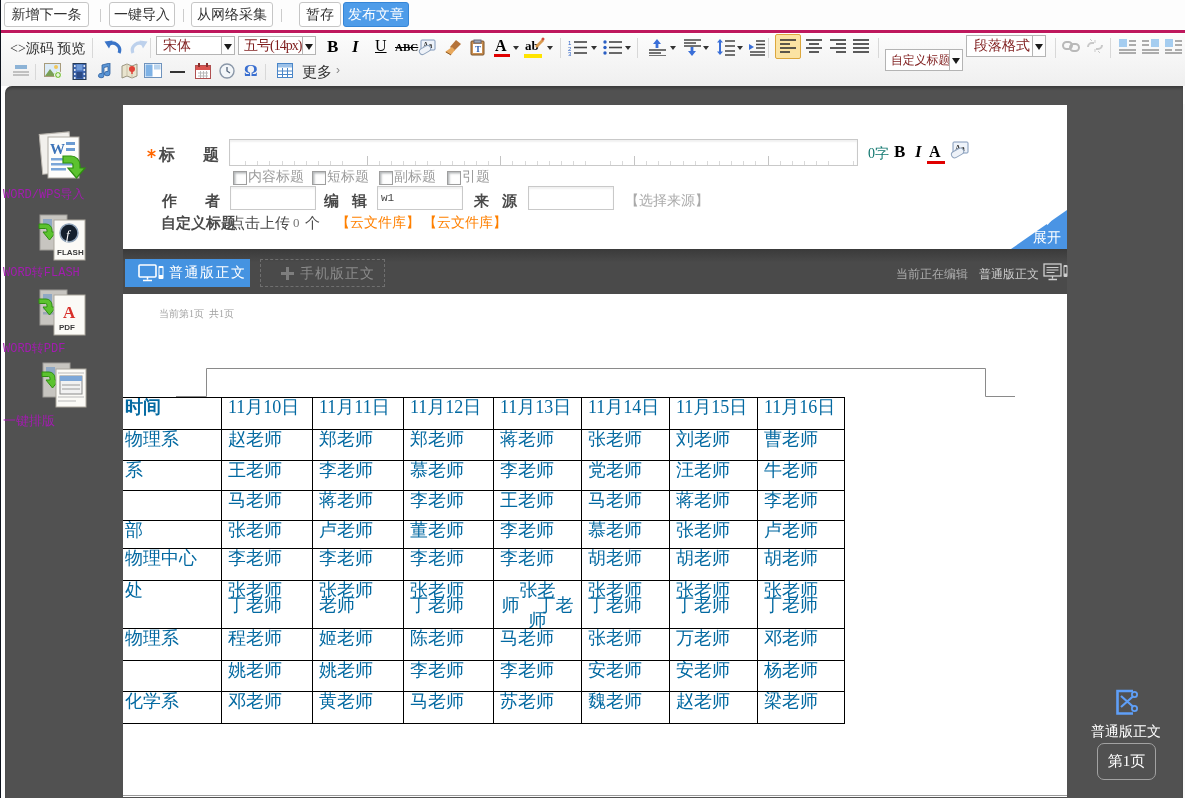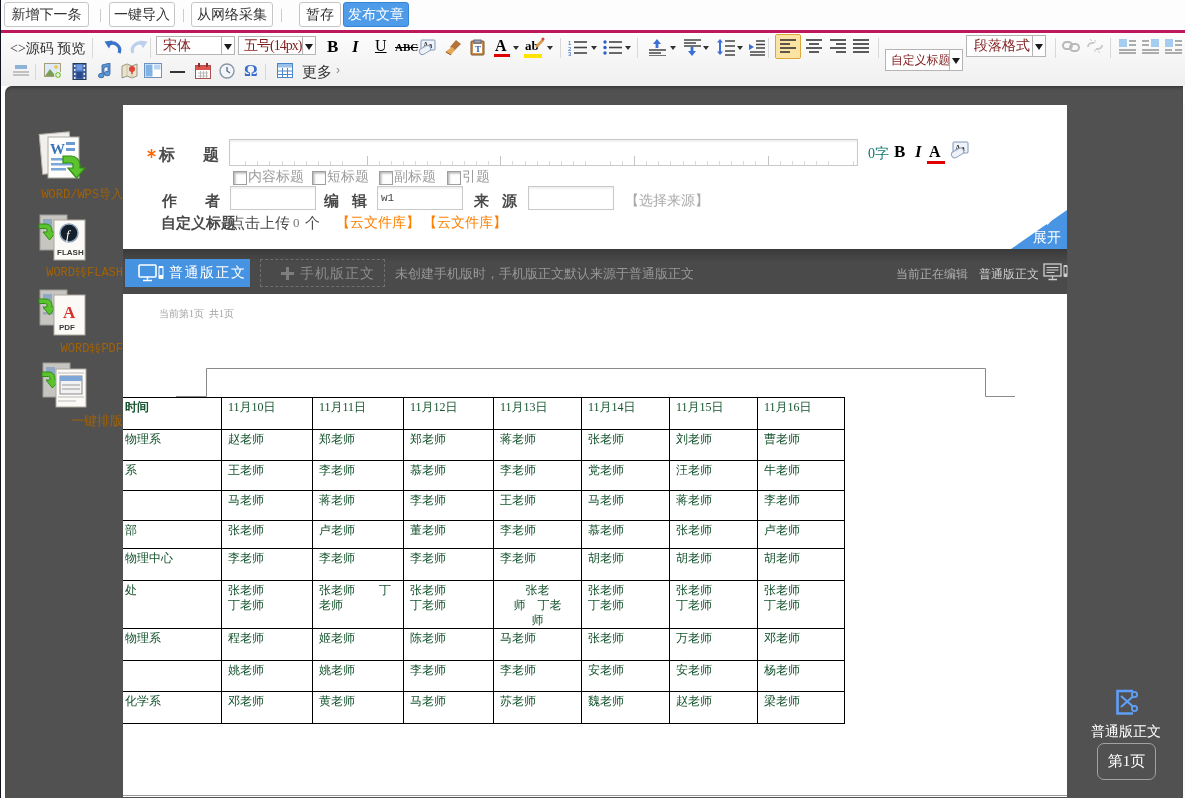--- a/index.html
+++ b/index.html
@@ -16,34 +16,34 @@
 .combo{position:absolute;top:2px;height:19px;background:#fff;border:1px solid #b4b4b4;font-size:14px;color:#7f1d1d;line-height:17px;white-space:nowrap;overflow:hidden}
 .combo .ar{position:absolute;right:0;top:0;bottom:0;width:13px;border-left:1px solid #b4b4b4;background:#fdfdfd}
 .car{position:absolute;width:0;height:0;border:4.5px solid transparent;border-top:6px solid #1a1a1a}
 .dar{position:absolute;width:0;height:0;border:3px solid transparent;border-top:4px solid #333;top:12px}
 .ic{position:absolute;top:5px}
 .ic3{position:absolute;top:29px}
 .hl{position:absolute;left:775px;top:0px;width:26px;height:25px;background:#fbe3a3;border:1px solid #dca73d;border-radius:2px}
 #workspace{position:absolute;left:5px;top:86px;width:1178px;height:712px;background:#515151;border-top-left-radius:7px;box-shadow:inset 0 3px 3px -1px rgba(0,0,0,.3)}
 #leftline{position:absolute;left:0;top:0;width:1px;height:798px;background:#10151f}
 #rightstrip{position:absolute;left:1183px;top:104px;width:2px;height:694px;background:#fafafa}
-.sblabel{position:absolute;color:#a16207;font-size:12px;width:120px;text-align:right;font-family:"Liberation Mono",monospace}
+.sblabel{position:absolute;color:#a21caf;font-size:12px;width:120px;text-align:left;font-family:"Liberation Mono",monospace}
 #formpanel{position:absolute;left:123px;top:105px;width:944px;height:144px;background:#fff}
 .flabel{position:absolute;font-size:15px;font-weight:bold;color:#4a4a4a}
 .finput{position:absolute;height:24px;width:86px;background:#fff;border:1px solid #c9c9c9;box-shadow:inset 0 2px 2px rgba(0,0,0,.06)}
 .cb{position:absolute;top:66px;width:14px;height:14px;border:1px solid #9e9e9e;background:#fefefe;box-shadow:inset 1.5px 1.5px 2px rgba(120,125,130,.55)}
 .cblabel{position:absolute;top:63px;font-size:14px;color:#9c9c9c}
 .orange{position:absolute;top:109px;font-size:14px;color:#ff8000}
 #expand{position:absolute;right:0;bottom:0;width:0;height:0;border-bottom:39px solid #4a94e4;border-left:56px solid transparent}
 #tabband{position:absolute;left:123px;top:249px;width:944px;height:45px;background:linear-gradient(#3a3a3a,#4a4a4a 30%,#4a4a4a)}
 #bluetab{position:absolute;left:2px;top:10px;width:125px;height:28px;background:#4593e1;color:#fff;font-size:14px}
 #dashtab{position:absolute;left:137px;top:10px;width:125px;height:28px;border:1px dashed #6f6f6f;color:#8b8b8b;font-size:14px}
 #contentpage{position:absolute;left:123px;top:294px;width:944px;height:503px;background:#fff;overflow:hidden}
 #dtable{position:absolute;left:-5px;top:103px;border-collapse:collapse;table-layout:fixed;width:726px;
- font-size:12px;line-height:15px;color:#14532d}
+ font-size:18px;line-height:15px;color:#0369a1}
 #dtable td{border:1px solid #000;padding:2px 3px 0 6px;vertical-align:top;overflow:hidden;white-space:nowrap}
 .rail{position:absolute;color:#fff}
 </style></head>
 <body>
 
 <div id="row1">
  <div class="tbtn" style="left:4px;width:85px">新增下一条</div>
  <div class="tsep" style="left:100px"></div>
  <div class="tbtn" style="left:109px;width:66px">一键导入</div>
  <div class="tsep" style="left:183px"></div>
@@ -441,21 +441,20 @@
         <rect x="21.5" y="4" width="3" height="7" fill="#4593e1"></rect>
       </svg>
   <span class="abs" style="left:44px;top:5px;letter-spacing:1.5px">普通版正文</span>
  </div>
  <div id="dashtab">
   <svg class="abs" style="left:20px;top:7px" width="13" height="13">
         <path d="M6.5 0 V13 M0 6.5 H13" stroke="#7e7e7e" stroke-width="3"></path>
       </svg>
   <span class="abs" style="left:39px;top:5px;letter-spacing:1px">手机版正文</span>
  </div>
- <div class="abs" style="left:272px;top:16px;font-size:13px;color:#989898">未创建手机版时，手机版正文默认来源于普通版正文</div>
  <div class="abs" style="left:773px;top:17px;font-size:12px;color:#aeaeae">当前正在编辑</div>
  <div class="abs" style="left:856px;top:17px;font-size:12px;color:#cdcdcd">普通版正文</div>
  <svg class="abs" style="left:920px;top:14px" width="25" height="19">
       <rect x="1" y="1" width="17" height="12" fill="none" stroke="#cfcfcf" stroke-width="1.3"></rect>
       <path d="M3.5 4.5 h12 M3.5 7 h12 M3.5 9.5 h8" stroke="#cfcfcf" stroke-width="1"></path>
       <path d="M9.5 13 v2.5 M5.5 16.5 h8.5" stroke="#cfcfcf" stroke-width="1.3"></path>
       <rect x="20.5" y="2" width="4" height="12" rx="1" fill="#cfcfcf"></rect>
       <rect x="21.5" y="4" width="2" height="6.5" fill="#434343"></rect>
     </svg>
 </div>

